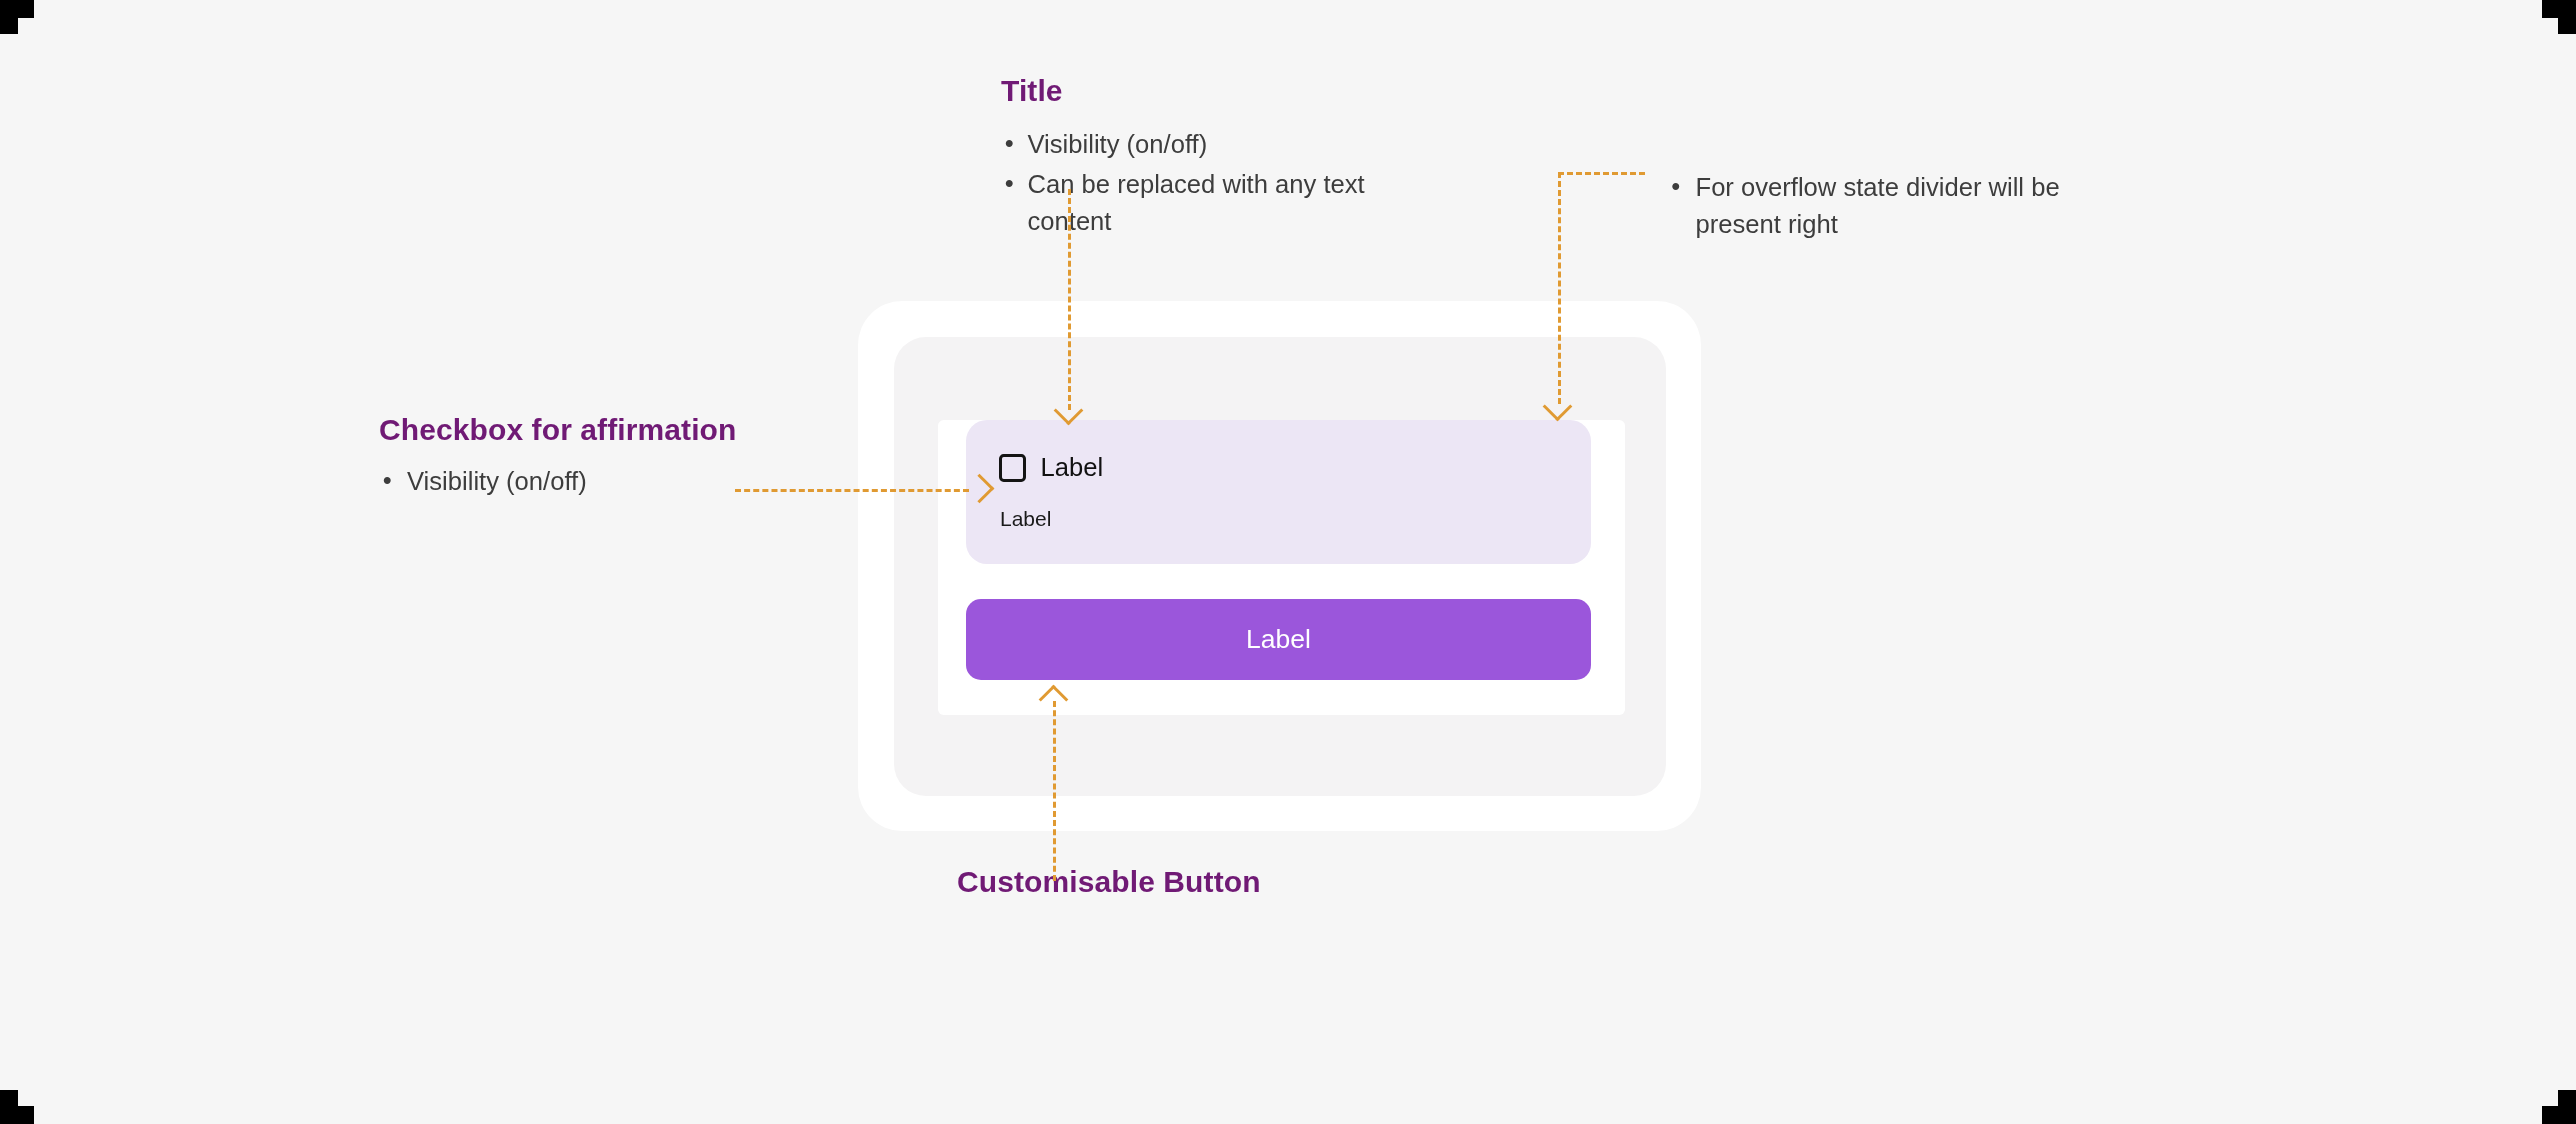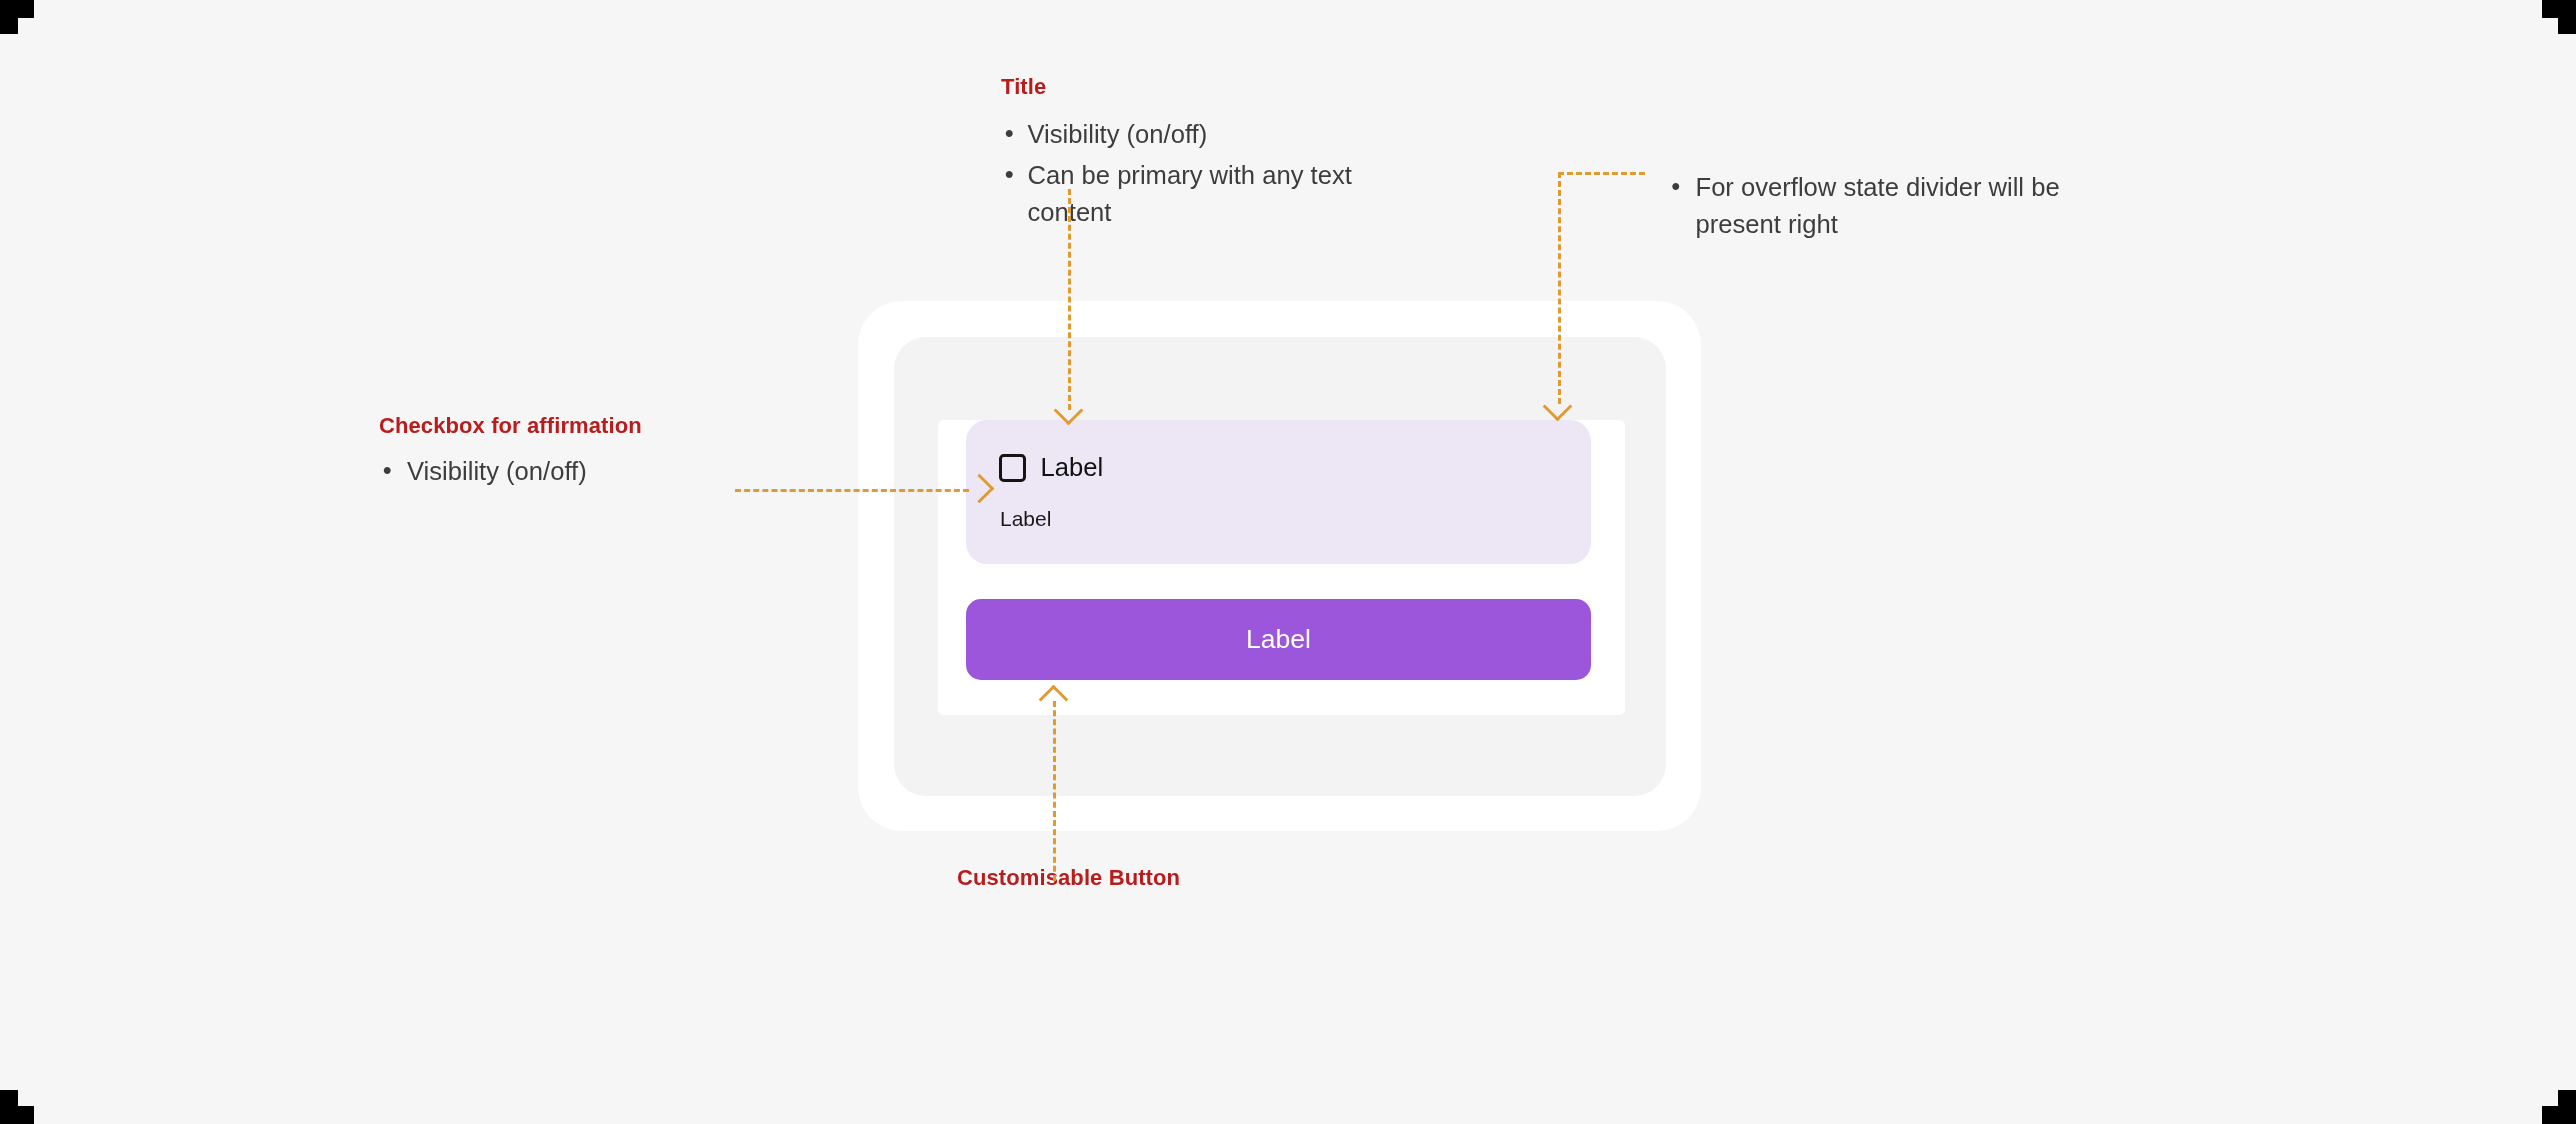--- a/index.html
+++ b/index.html
@@ -41,22 +41,22 @@
   .corner-mark.bl i.b { bottom: 18px; left: 0; width: 18px; height: 16px; }
 
   .corner-mark.br { bottom: 0; right: 0; }
   .corner-mark.br i.a { bottom: 0; right: 0; width: 34px; height: 18px; }
   .corner-mark.br i.b { bottom: 18px; right: 0; width: 18px; height: 16px; }
 
   
   .anno { position: absolute; }
 
   .anno-title {
-    color: #b91c1c;
-    font-size: 22px;
+    color: #701a75;
+    font-size: 30px;
     font-weight: 700;
     letter-spacing: 0.1px;
     white-space: nowrap;
     line-height: 1.15;
   }
 
   .anno-list {
     list-style: none;
     margin-top: 17px;
   }
@@ -249,21 +249,21 @@
 <div class="conn conn-h" style="left:735px; top:489px; width:234px;"></div>
 <div class="chev right" style="left:969px; top:478px;"></div>
 
 <div class="conn conn-v" style="left:1053px; top:701px; height:180px;"></div>
 <div class="chev up" style="left:1043px; top:689px;"></div>
 
 <div class="anno" id="anno-title-block">
   <div class="anno-title">Title</div>
   <ul class="anno-list">
     <li>Visibility (on/off)</li>
-    <li>Can be primary with any text content</li>
+    <li>Can be replaced with any text content</li>
   </ul>
 </div>
 
 <div class="anno" id="anno-divider-block">
   <ul class="anno-list">
     <li>For overflow state divider will be present right</li>
   </ul>
 </div>
 
 <div class="anno" id="anno-checkbox-block">

